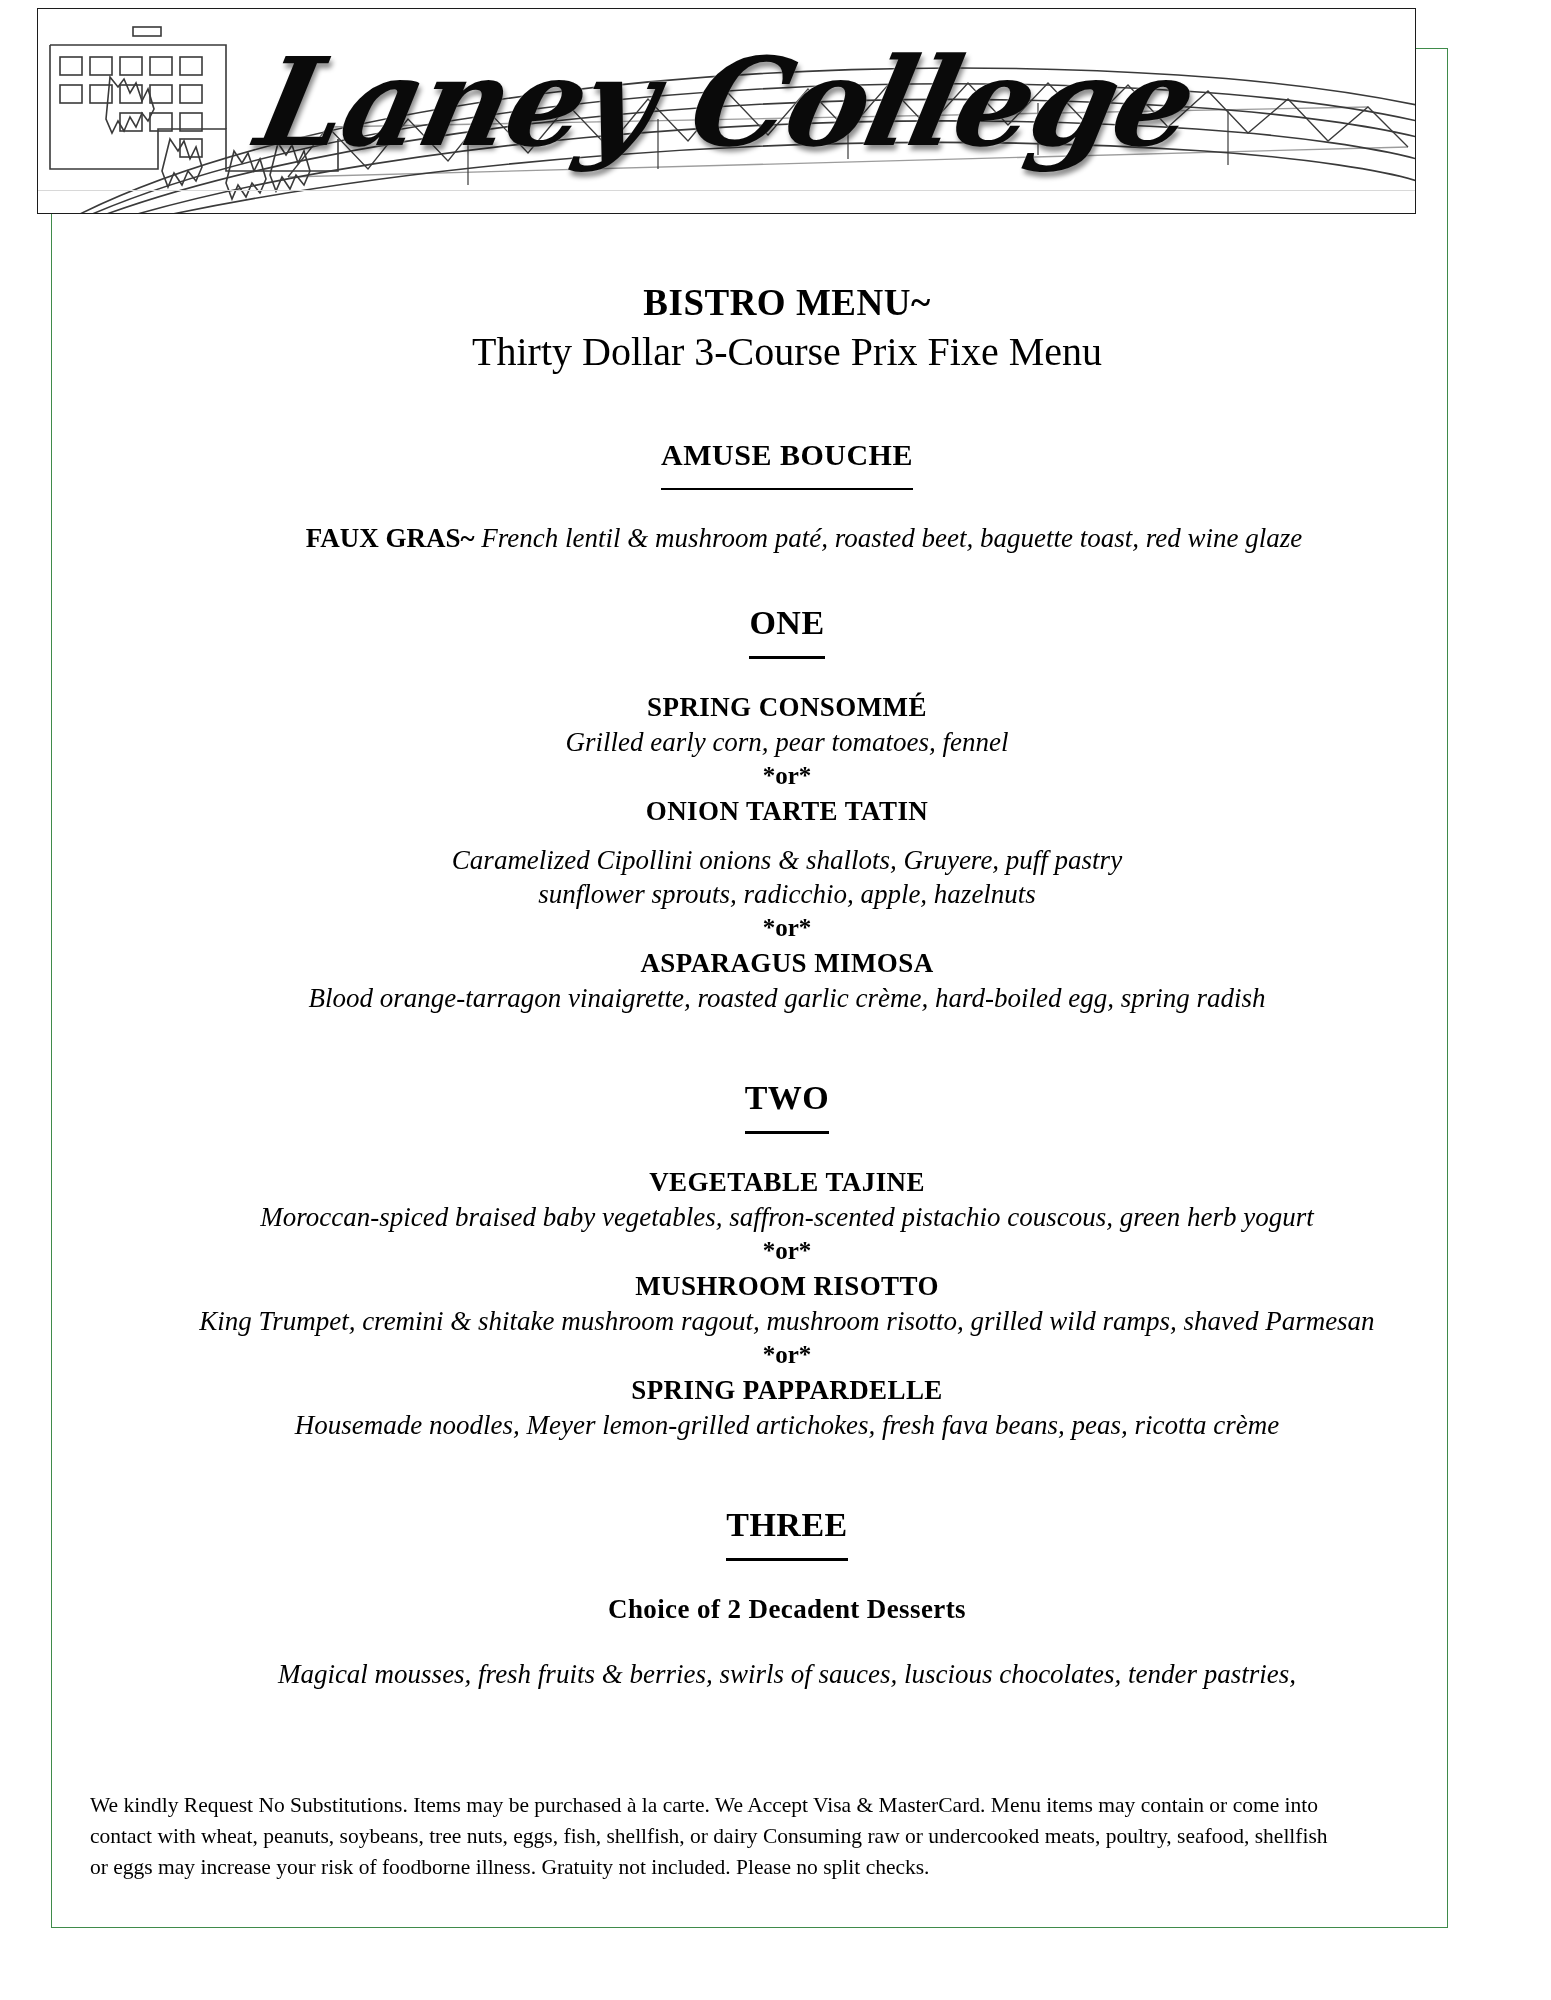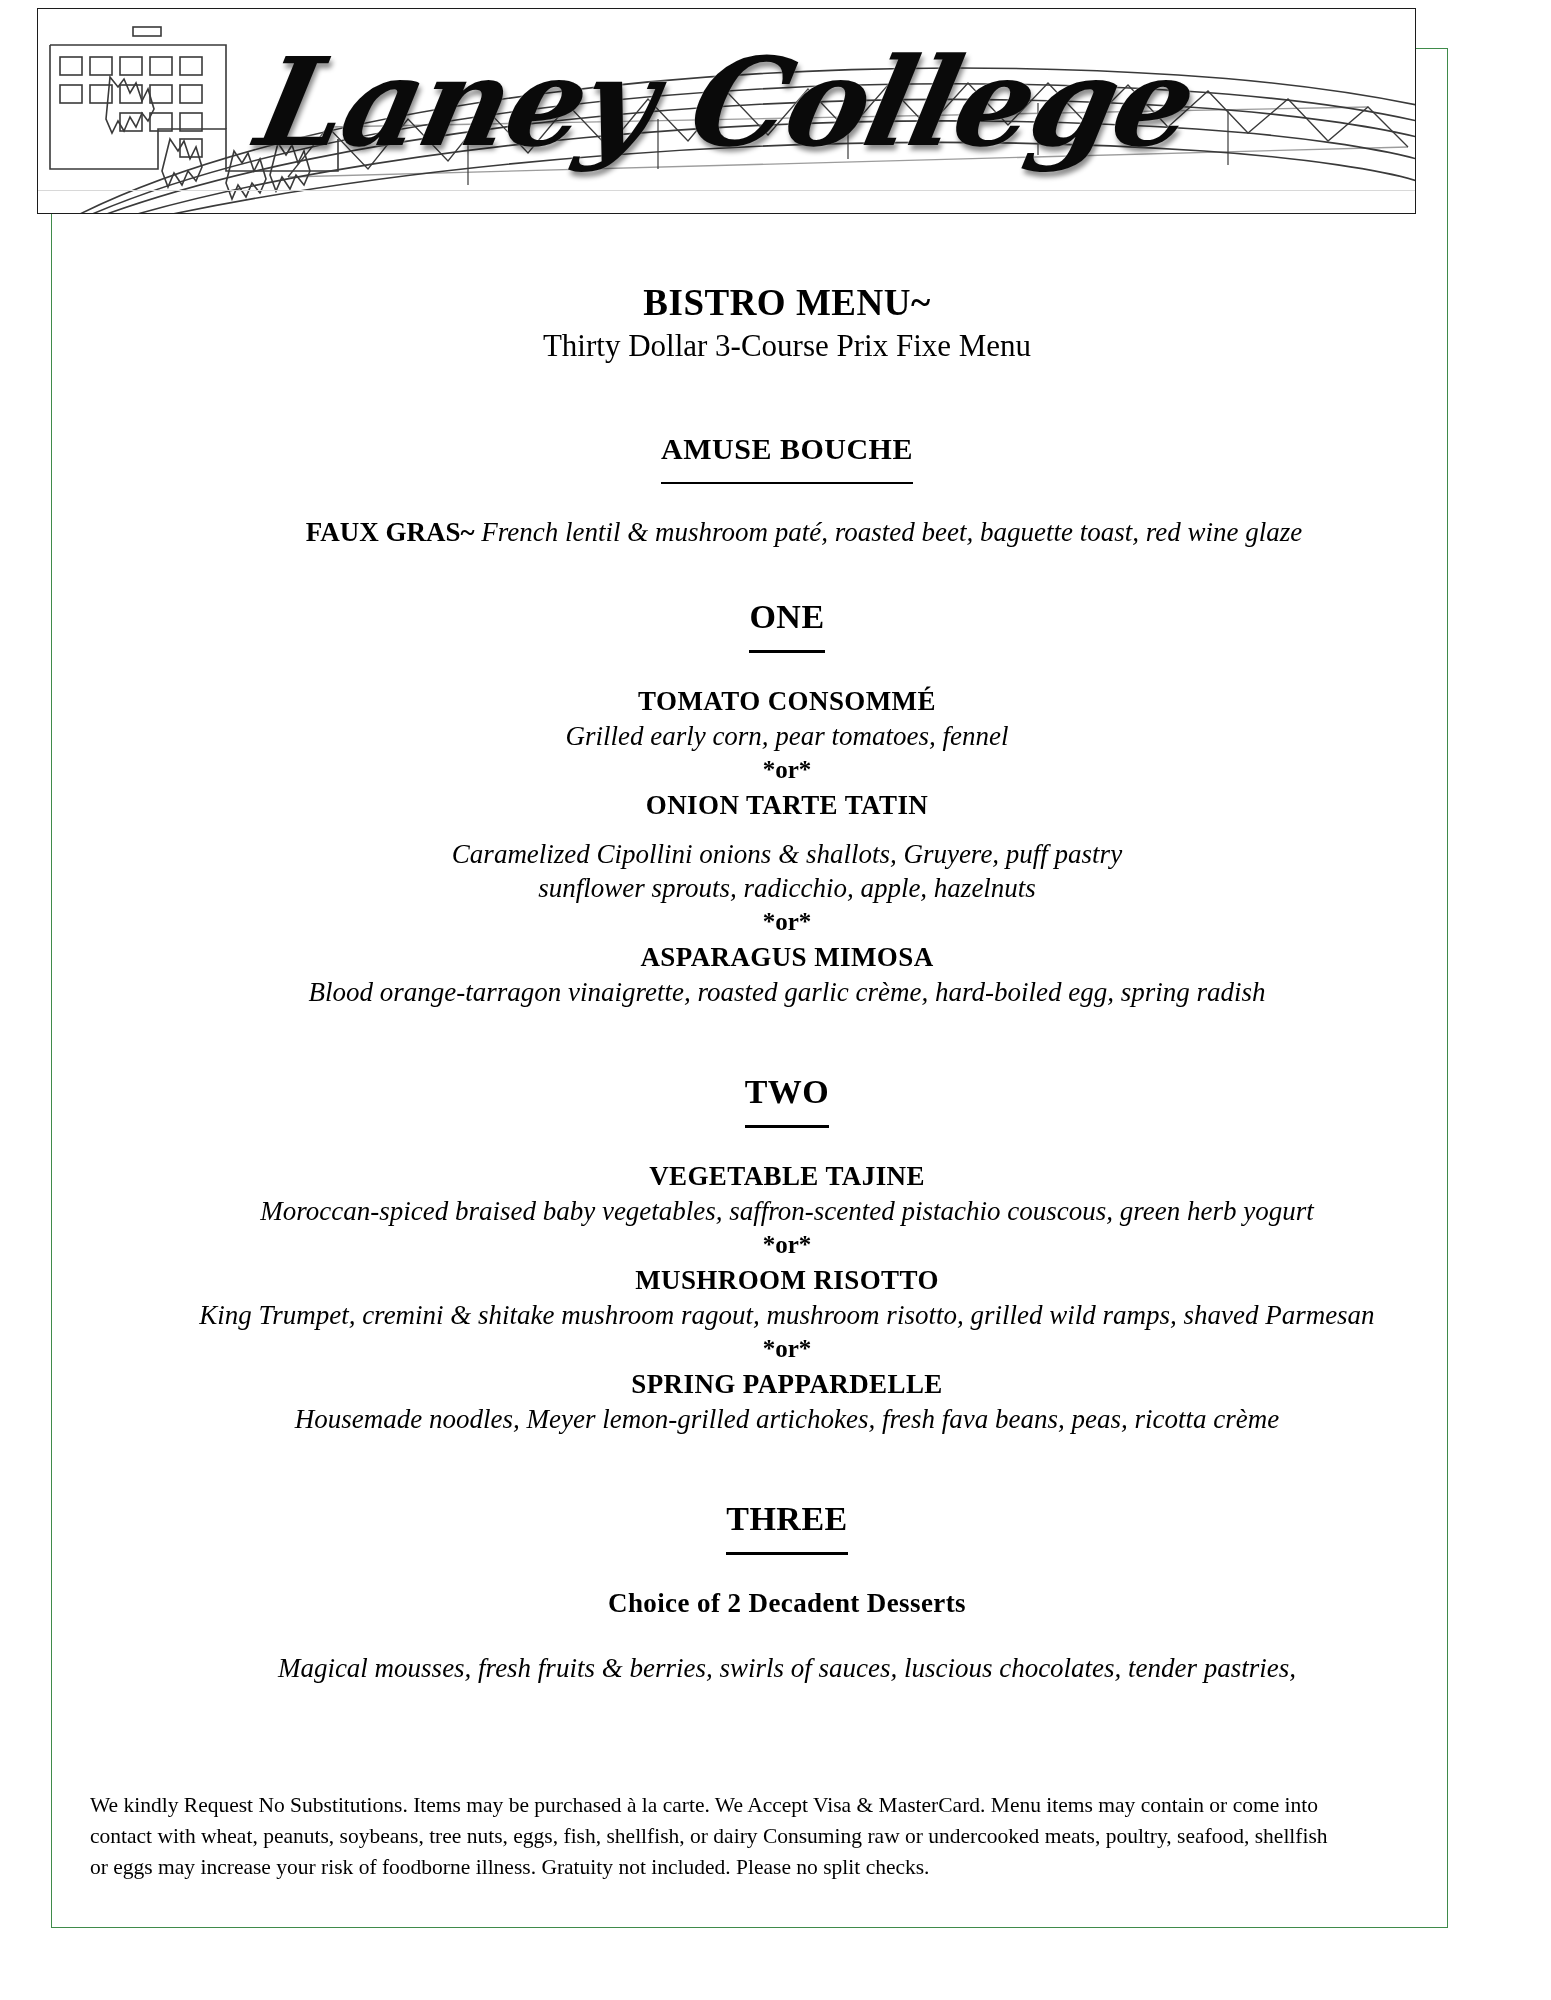--- a/index.html
+++ b/index.html
@@ -85,22 +85,23 @@
   }
 
   .menu-title {
     font-weight: 700;
     font-size: 37px;
     line-height: 46px;
     letter-spacing: 0.5px;
     margin-top: 52px;
   }
   .menu-subtitle {
-    font-size: 31px;
+    font-size: 40px;
     line-height: 40px;
+    margin-top: 6px;
   }
 
   .section {
     margin-top: 0;
   }
   .section-heading {
     font-weight: 700;
     font-size: 34px;
     line-height: 42px;
     letter-spacing: 0.5px;
@@ -239,21 +240,21 @@
 
     <div class="gap-lg"></div>
 
     <div class="section">
       <div class="section-heading">
         <span>ONE</span>
       </div>
       <div class="gap-md"></div>
 
       <div>
-        <div class="dish-name">TOMATO CONSOMMÉ</div>
+        <div class="dish-name">SPRING CONSOMMÉ</div>
         <div class="dish-desc">Grilled early corn, pear tomatoes, fennel</div>
       </div>
       <div class="or-sep">*or*</div>
 
       <div>
         <div class="dish-name">ONION TARTE TATIN</div>
         <div class="gap-sm"></div>
         <div class="dish-desc">Caramelized Cipollini onions &amp; shallots, Gruyere, puff pastry</div>
         <div class="dish-desc">sunflower sprouts, radicchio, apple, hazelnuts</div>
       </div>

